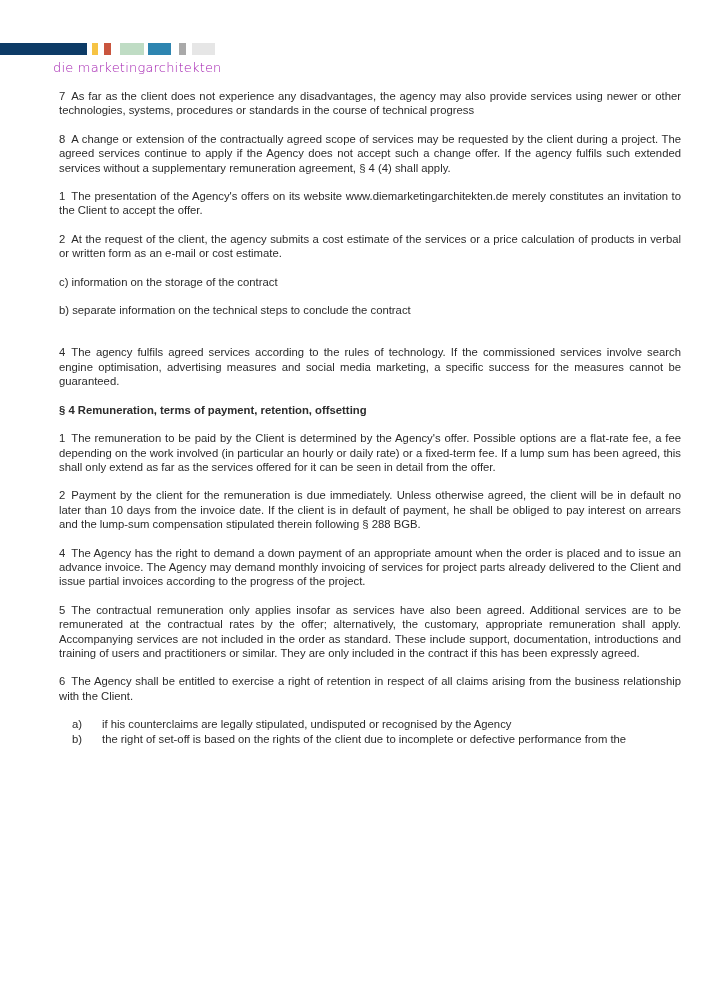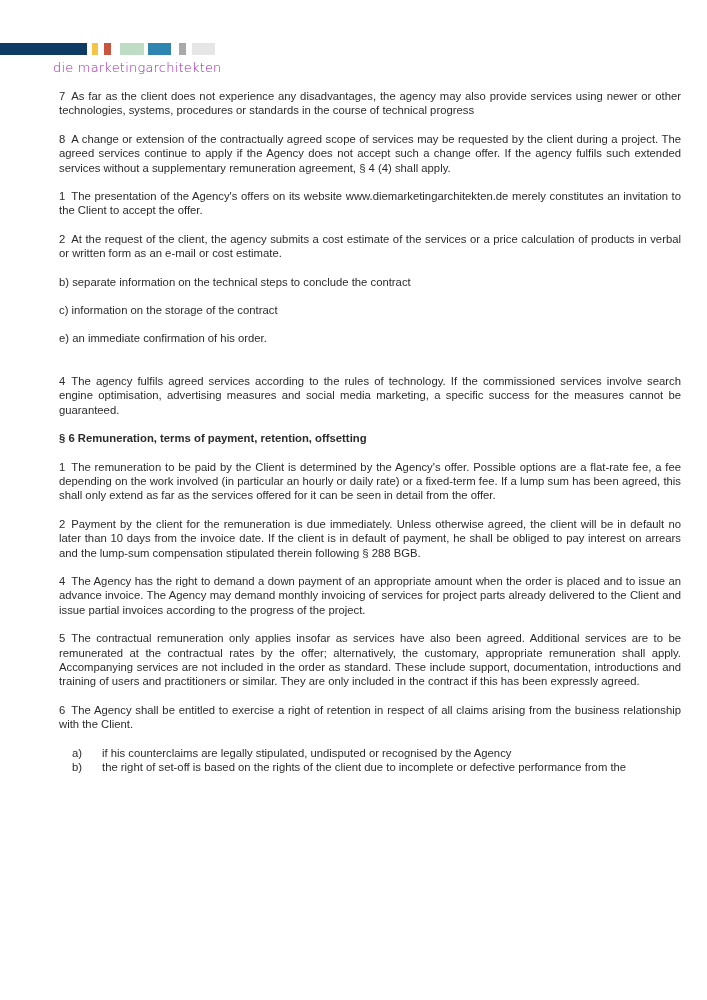--- a/index.html
+++ b/index.html
@@ -39,26 +39,25 @@
   <div class="bar" style="left: 179px; width: 7px; background: rgb(169, 169, 169);"></div>
   <div class="bar" style="left: 192px; width: 23px; background: rgb(230, 230, 230);"></div>
 </div>
 <div class="logo-text">die marketingarchitekten</div>
 
 <div class="content" id="content">
     <div class="p"><span class="num">7</span><span>As far as the client does not experience any disadvantages, the agency may also provide services using newer or other technologies, systems, procedures or standards in the course of technical progress</span></div>
     <div class="p"><span class="num">8</span><span>A change or extension of the contractually agreed scope of services may be requested by the client during a project. The agreed services continue to apply if the Agency does not accept such a change offer. If the agency fulfils such extended services without a supplementary remuneration agreement, § 4 (4) shall apply.</span></div>
     <div class="p"><span class="num">1</span><span>The presentation of the Agency's offers on its website www.diemarketingarchitekten.de merely constitutes an invitation to the Client to accept the offer.</span></div>
     <div class="p"><span class="num">2</span><span>At the request of the client, the agency submits a cost estimate of the services or a price calculation of products in verbal or written form as an e-mail or cost estimate.</span></div>
+    <div class="p"><span>c) information on the storage of the contract</span></div>
     <div class="p"><span>b) separate information on the technical steps to conclude the contract</span></div>
-    <div class="p"><span>c) information on the storage of the contract</span></div>
-    <div class="p"><span>e) an immediate confirmation of his order.</span></div>
     <div class="gap"></div>
     <div class="p"><span class="num">4</span><span>The agency fulfils agreed services according to the rules of technology. If the commissioned services involve search engine optimisation, advertising measures and social media marketing, a specific success for the measures cannot be guaranteed.</span></div>
-    <div class="heading">§ 6 Remuneration, terms of payment, retention, offsetting</div>
+    <div class="heading">§ 4 Remuneration, terms of payment, retention, offsetting</div>
     <div class="p"><span class="num">1</span><span>The remuneration to be paid by the Client is determined by the Agency's offer. Possible options are a flat-rate fee, a fee depending on the work involved (in particular an hourly or daily rate) or a fixed-term fee. If a lump sum has been agreed, this shall only extend as far as the services offered for it can be seen in detail from the offer.</span></div>
     <div class="p"><span class="num">2</span><span>Payment by the client for the remuneration is due immediately. Unless otherwise agreed, the client will be in default no later than 10 days from the invoice date. If the client is in default of payment, he shall be obliged to pay interest on arrears and the lump-sum compensation stipulated therein following § 288 BGB.</span></div>
     <div class="p"><span class="num">4</span><span>The Agency has the right to demand a down payment of an appropriate amount when the order is placed and to issue an advance invoice. The Agency may demand monthly invoicing of services for project parts already delivered to the Client and issue partial invoices according to the progress of the project.</span></div>
     <div class="p"><span class="num">5</span><span>The contractual remuneration only applies insofar as services have also been agreed. Additional services are to be remunerated at the contractual rates by the offer; alternatively, the customary, appropriate remuneration shall apply. Accompanying services are not included in the order as standard. These include support, documentation, introductions and training of users and practitioners or similar. They are only included in the contract if this has been expressly agreed.</span></div>
     <div class="p"><span class="num">6</span><span>The Agency shall be entitled to exercise a right of retention in respect of all claims arising from the business relationship with the Client.</span></div>
     <div class="sublist">
       <div class="li">
         <span class="lbl">a)</span>
         <span class="txt">if his counterclaims are legally stipulated, undisputed or recognised by the Agency</span>
       </div>

